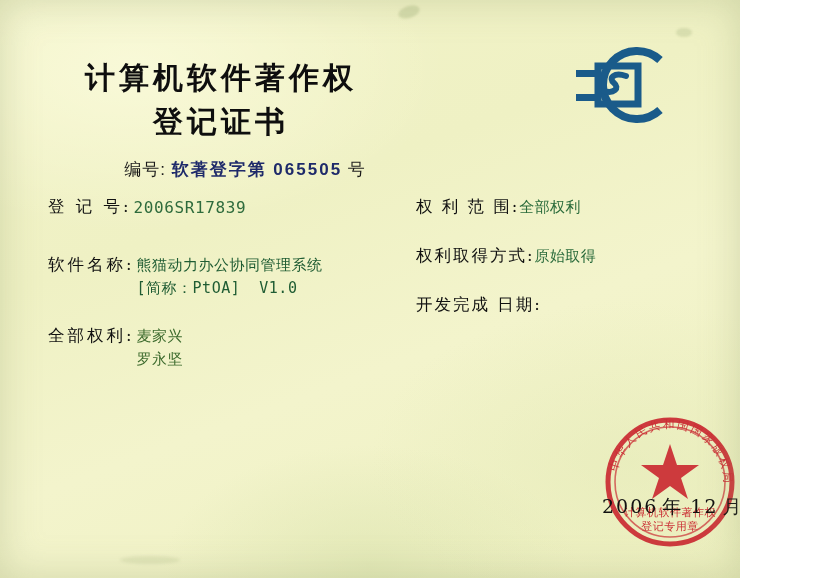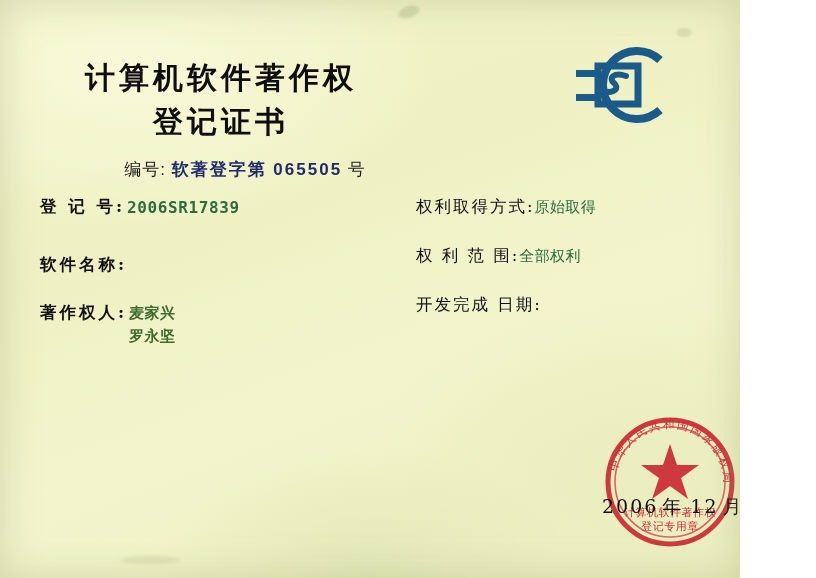--- a/index.html
+++ b/index.html
@@ -78,24 +78,23 @@
   }
   .number-line .ink {
     color: #1e2a6a;
     font-weight: bold;
     letter-spacing: 2px;
   }
 
   
   .left-fields {
     position: absolute;
-    left: 40px;
+    left: 48px;
     top: 196px;
     width: 360px;
-    font-weight: bold;
   }
   .field-row {
     display: flex;
     align-items: flex-start;
     margin-bottom: 26px;
   }
   .field-label {
     font-family: "DejaVu Serif", serif;
     font-size: 16.5px;
     letter-spacing: 3px;
@@ -264,40 +263,42 @@
 
   <div class="left-fields">
 
     <div class="field-row" style="margin-bottom:34px;">
       <span class="field-label">登 记 号:</span>
       <span class="field-value" id="reg-no-value">2006SR17839</span>
     </div>
 
     <div class="field-row" style="">
       <span class="field-label">软件名称:</span>
+      <span class="field-value value-green-dark">熊猫动力办公协同管理系统
+[简称：PtOA]  V1.0</span>
     </div>
 
     <div class="field-row">
-      <span class="field-label">著作权人:</span>
+      <span class="field-label">全部权利:</span>
       <span class="field-value value-olive">麦家兴
 罗永坚</span>
     </div>
 
   </div>
 
   <div class="right-fields">
+
+    <div class="right-row">
+      <span class="right-label">权 利 范 围:</span>
+      <span class="right-value">全部权利</span>
+    </div>
 
     <div class="right-row">
       <span class="right-label">权利取得方式:</span>
       <span class="right-value">原始取得</span>
-    </div>
-
-    <div class="right-row">
-      <span class="right-label">权 利 范 围:</span>
-      <span class="right-value">全部权利</span>
     </div>
 
     <div class="right-row">
       <span class="right-label">开发完成 日期:</span>
     </div>
 
   </div>
 
 
   <div class="seal">

